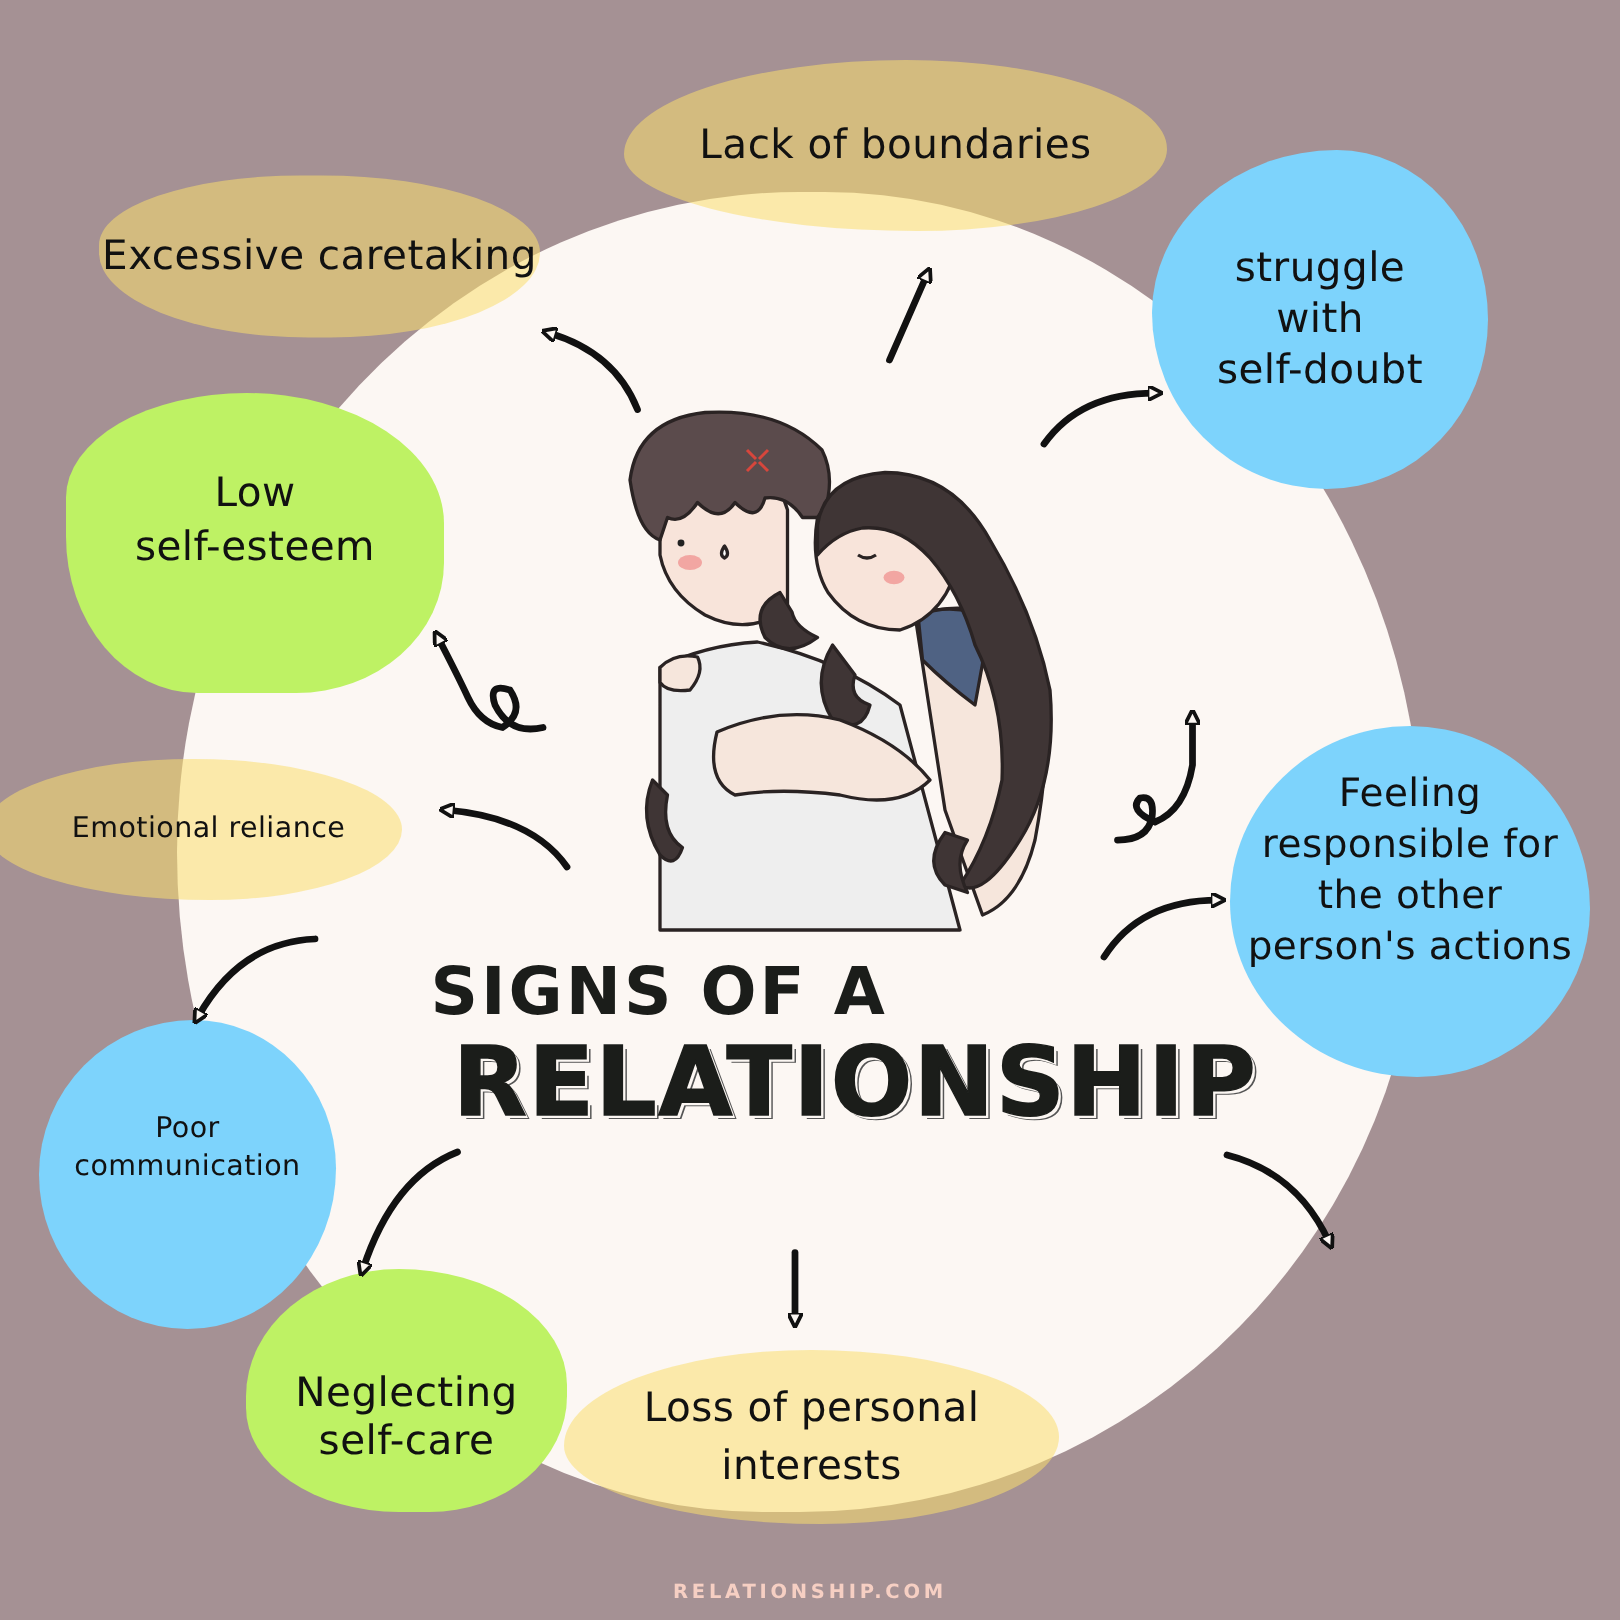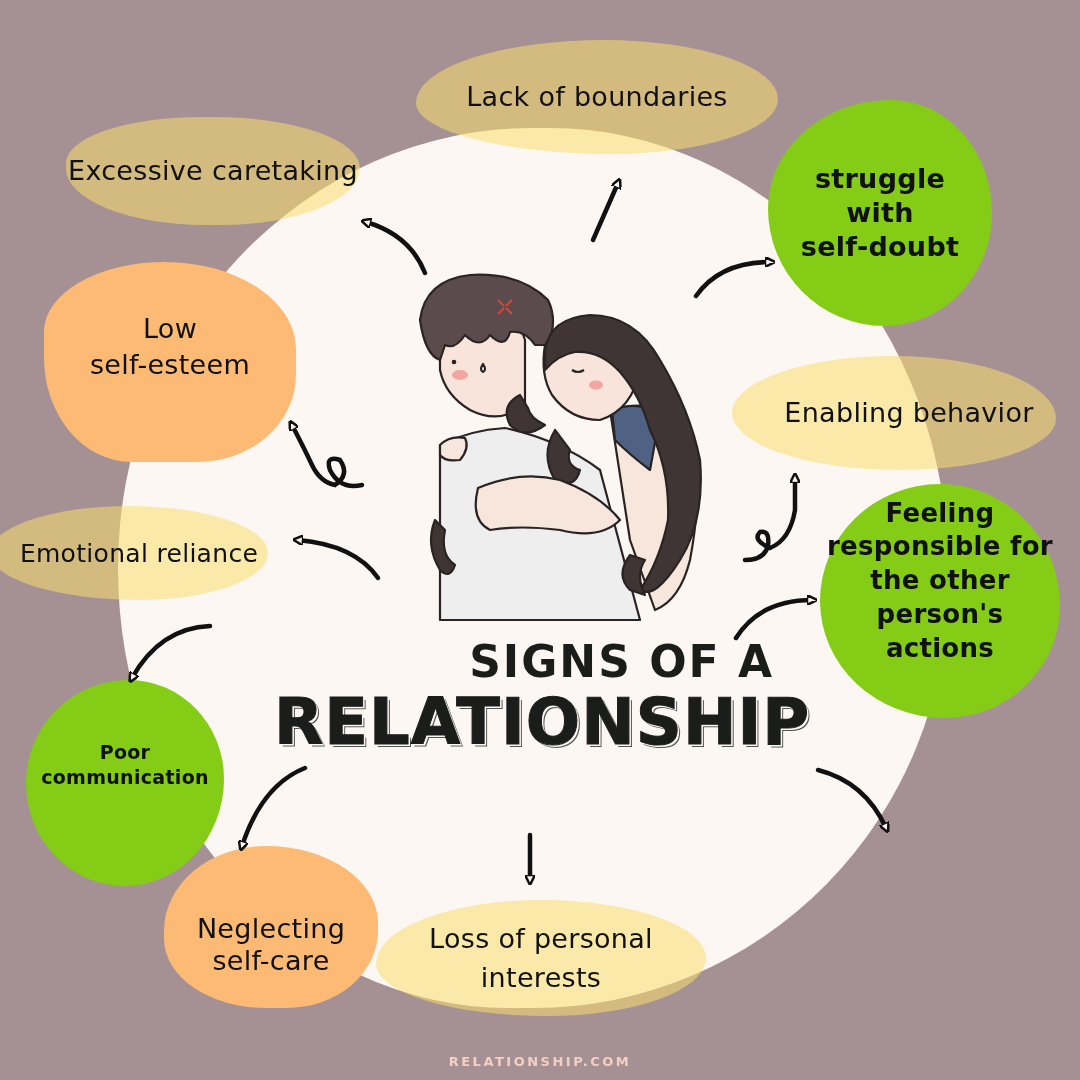--- a/index.html
+++ b/index.html
@@ -22,26 +22,26 @@
       display: flex; align-items: center; justify-content: center;
       text-align: center;
       color: #111;
       font-family: "DejaVu Sans", sans-serif;
       font-size: 27px;
       line-height: 1.32;
       letter-spacing: 0.3px;
     }
     .blob .txt { position: relative; z-index: 2; white-space: pre-line; }
     .yellow { background: rgba(250, 222, 110, 0.55); }
-    .blue { background: #84cc16; font-weight: bold; }
-    .pink { background: #fdba74; }
+    .blue { background: #7dd3fc; }
+    .pink { background: #bef264; }
 
     .title-wrap {
-      position: absolute; left: 274px; top: 640px; width: 500px;
-      text-align: right;
+      position: absolute; left: 302px; top: 640px; width: 500px;
+      text-align: left;
       font-family: "DejaVu Sans", sans-serif;
       font-weight: bold;
       color: #1b1d1a;
     }
     .title-small { font-size: 44px; letter-spacing: 2px; line-height: 1; margin-left: -15px; }
     .title-big {
       font-size: 64px; letter-spacing: 1px; line-height: 1.2;
       text-shadow: 2px 2px 0 #fcf7f3, 3px 3px 0 #555;
       -webkit-text-stroke: 1px #1b1d1a;
     }
@@ -75,26 +75,23 @@
     <span class="txt" style="line-height:1.25;">struggle
 with
 self-doubt</span>
   </div>
 
   <div class="blob pink" style="left:44px; top:262px; width:252px; height:200px; border-radius:55% 60% 45% 40% / 40% 50% 50% 60%;">
     <span class="txt" style="margin-top:-30px;">Low
 self-esteem</span>
   </div>
 
-  <div class="blob yellow" style="left:732px; top:356px; width:324px; height:114px; border-radius:50% 50% 48% 52% / 50% 55% 45% 50%;">
-    <span class="txt" style="margin-left:30px;">Enabling behavior</span>
-  </div>
 
   <div class="blob yellow" style="left:-10px; top:506px; width:278px; height:94px; border-radius:50% 50% 46% 54% / 50% 50% 50% 50%;">
-    <span class="txt" style="font-size:25px; margin-left:20px;">Emotional reliance</span>
+    <span class="txt" style="font-size:19px; margin-left:20px;">Emotional reliance</span>
   </div>
 
   <div class="blob blue" style="left:820px; top:484px; width:240px; height:234px; border-radius:50% 50% 48% 52% / 50% 52% 48% 50%;">
     <span class="txt" style="font-size:26px; line-height:1.3; margin-top:-40px;">Feeling
 responsible for
 the other
 person's actions</span>
   </div>
 
   <div class="blob blue" style="left:26px; top:680px; width:198px; height:206px; border-radius:52% 48% 50% 50% / 50% 48% 52% 50%;">

